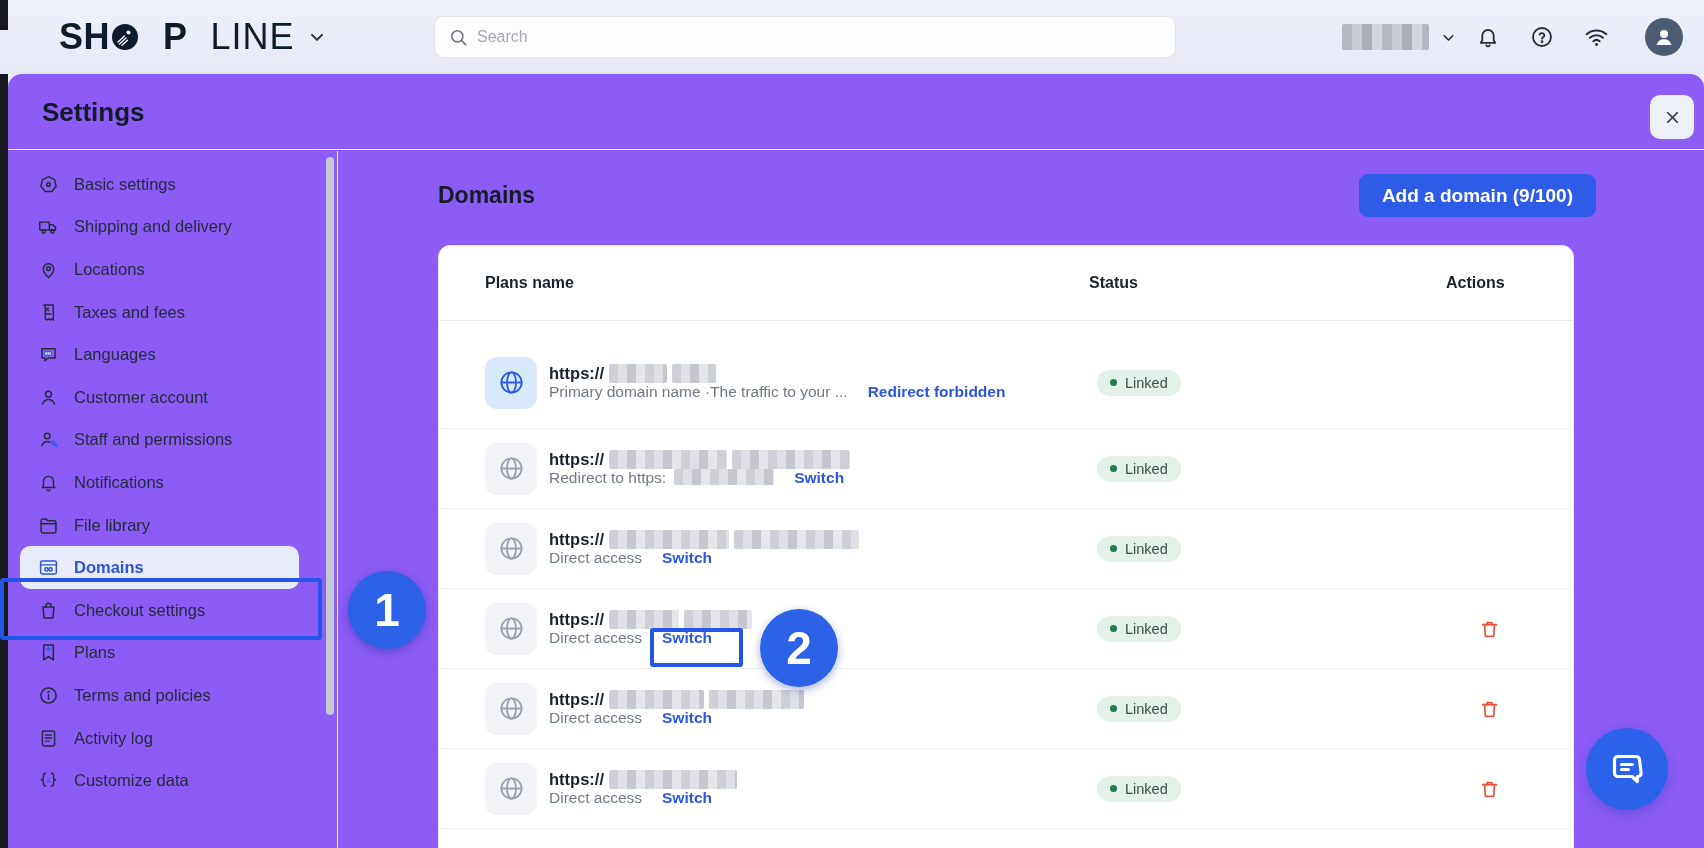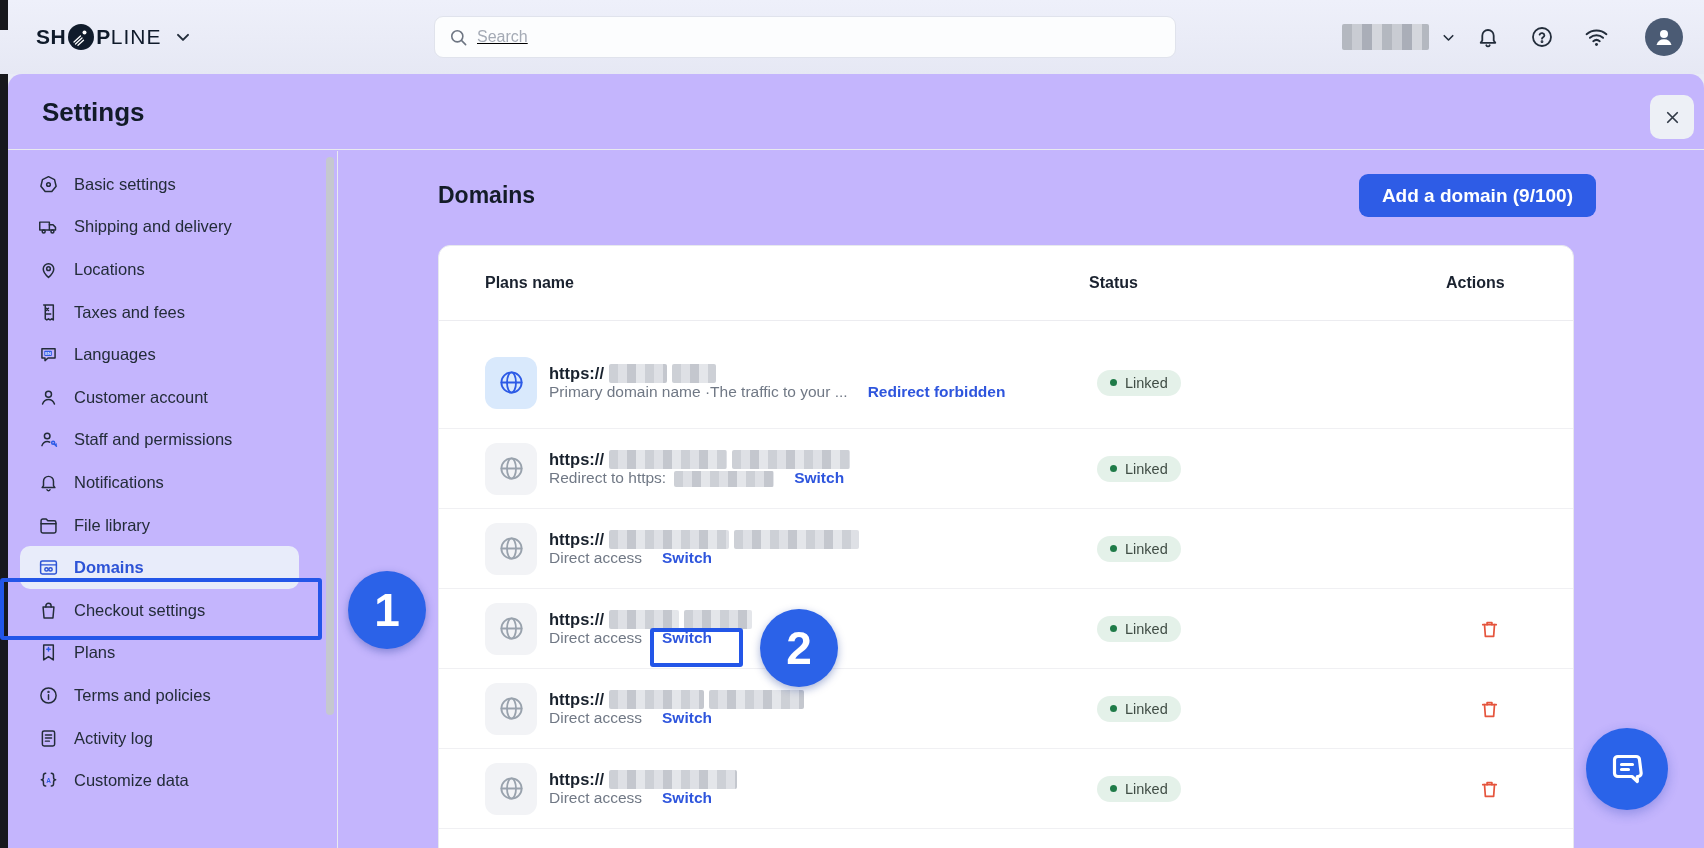--- a/index.html
+++ b/index.html
@@ -8,28 +8,28 @@
 
   
   .edge-top  { position:absolute; left:0; top:0;  width:8px; height:30px;  background:#17181d; z-index:20; }
   .edge-left { position:absolute; left:0; top:74px; width:8px; bottom:0;   background:#17181d; z-index:20; }
 
   
   .topbar { position:absolute; left:0; top:0; width:1704px; height:74px;
             background:linear-gradient(#eef0fa,#e6e8f4); z-index:1; }
   .logo { position:absolute; left:36px; top:50%; transform:translateY(-50%);
           display:flex; align-items:center; color:#0f1a2a; }
-  .logo .lt { font-size:21px; font-weight:800; letter-spacing:.5px; }
+  .logo .lt { font-size:36px; font-weight:800; letter-spacing:.5px;margin-left:23px; }
   .logo .lt.thin { font-weight:300; letter-spacing:1px; }
   .logo .lo { width:28px; height:28px; margin:0 1px; }
   .logo-caret { margin-left:12px; display:flex; align-items:center; }
 
   .search { position:absolute; left:434px; top:16px; width:742px; height:42px;
             background:#fcfdfe; border:1px solid #e0e3ec; border-radius:9px;
-            display:flex; align-items:center; padding:0 14px; gap:9px;text-decoration:underline; }
+            display:flex; align-items:center; padding:0 14px; gap:9px; }
   .search input { flex:1; border:none; outline:none; background:transparent;
                   font-size:16px; color:#3a4452; font-family:inherit; }
   .search input::placeholder { color:#a4aab5; }
 
   .top-right { position:absolute; right:0; top:0; height:74px; width:370px; }
   .store-group { position:absolute; left:8px; top:24px; display:flex; align-items:center; gap:11px; }
   .tp-icon { position:absolute; top:50%; transform:translateY(-50%); color:#232d3b; display:flex; }
   .avatar { position:absolute; left:311px; top:18px; width:38px; height:38px; border-radius:50%;
             background:#4b5b74; display:flex; align-items:center; justify-content:center; }
 
@@ -38,21 +38,21 @@
           background-image:
             repeating-linear-gradient(90deg,#cdd0d6 0 9px,#dee0e5 9px 18px,#c4c7ce 18px 27px,#e4e6ea 27px 36px),
             repeating-linear-gradient(0deg, rgba(255,255,255,.35) 0 9px, rgba(90,95,105,.12) 9px 19px); }
   .blur.sub { height:16px; margin-left:-12px; }
   .blur.dark { height:26px;
           background-image:
             repeating-linear-gradient(90deg,#b4b8c0 0 10px,#c9ccd3 10px 20px,#aaaeb8 20px 30px,#d4d6dc 30px 40px),
             repeating-linear-gradient(0deg, rgba(255,255,255,.35) 0 9px, rgba(80,85,95,.15) 9px 18px); }
 
   
-  .modal { position:absolute; left:8px; right:0; top:74px; bottom:0; background:#c4b5fd;
+  .modal { position:absolute; left:8px; right:0; top:74px; bottom:0; background:#8b5cf6;
            border-radius:14px 14px 0 0; overflow:hidden; z-index:2; }
   .modal-header { height:76px; position:relative; border-bottom:1px solid #e9eaef; }
   .modal-title { position:absolute; left:34px; top:50%; transform:translateY(-50%);
                  font-size:26px; font-weight:700; color:#121b28; }
   .close-btn { position:absolute; right:10px; top:21px; width:44px; height:44px; border:none;
                border-radius:10px; background:#edf0f6; display:flex; align-items:center;
                justify-content:center; cursor:pointer; }
 
   .modal-body { position:absolute; top:77px; bottom:0; left:0; right:0; display:flex; }
 
@@ -80,21 +80,21 @@
   .thead { height:75px; border-bottom:1px solid #ececf0; font-size:16px; font-weight:600; color:#1a222f; }
   .tbody { padding-top:16px; }
   .trow { min-height:80px; border-bottom:1px solid #f0f0f3; }
   .trow.first { min-height:92px; }
 
   .dcell { display:flex; align-items:center; gap:12px; }
   .globe-tile { width:52px; height:52px; border-radius:12px; background:#f2f3f6; flex:none;
                 display:flex; align-items:center; justify-content:center; color:#99a2ad; }
   .globe-tile.primary { background:#d9e9fc; color:#2d5be6; }
   .l1 { font-size:16.5px; font-weight:700; color:#19222e; display:flex; align-items:center; gap:5px; }
-  .l2 { font-size:15.5px; color:#707885; display:flex; align-items:flex-end; gap:20px; }
+  .l2 { font-size:15.5px; color:#707885; display:flex; align-items:flex-start; gap:20px; }
   .tlink { color:#2e55dd; font-weight:700; cursor:pointer; text-decoration:none; }
   .status-cell { padding-left:8px; }
   .badge { display:inline-flex; align-items:center; gap:8px; background:#e4f1e9;
            border-radius:999px; padding:5px 13px; font-size:14.5px; color:#404d45; }
   .badge .dot { width:7px; height:7px; border-radius:50%; background:#1f7b48; }
   .actions-cell { display:flex; justify-content:center; }
   .trash-btn { background:none; border:none; cursor:pointer; padding:2px; color:#e5553d; display:flex; }
 
   
   .ann-box { position:absolute; border:4px solid #2356e8; border-radius:3px; z-index:30; pointer-events:none; }

